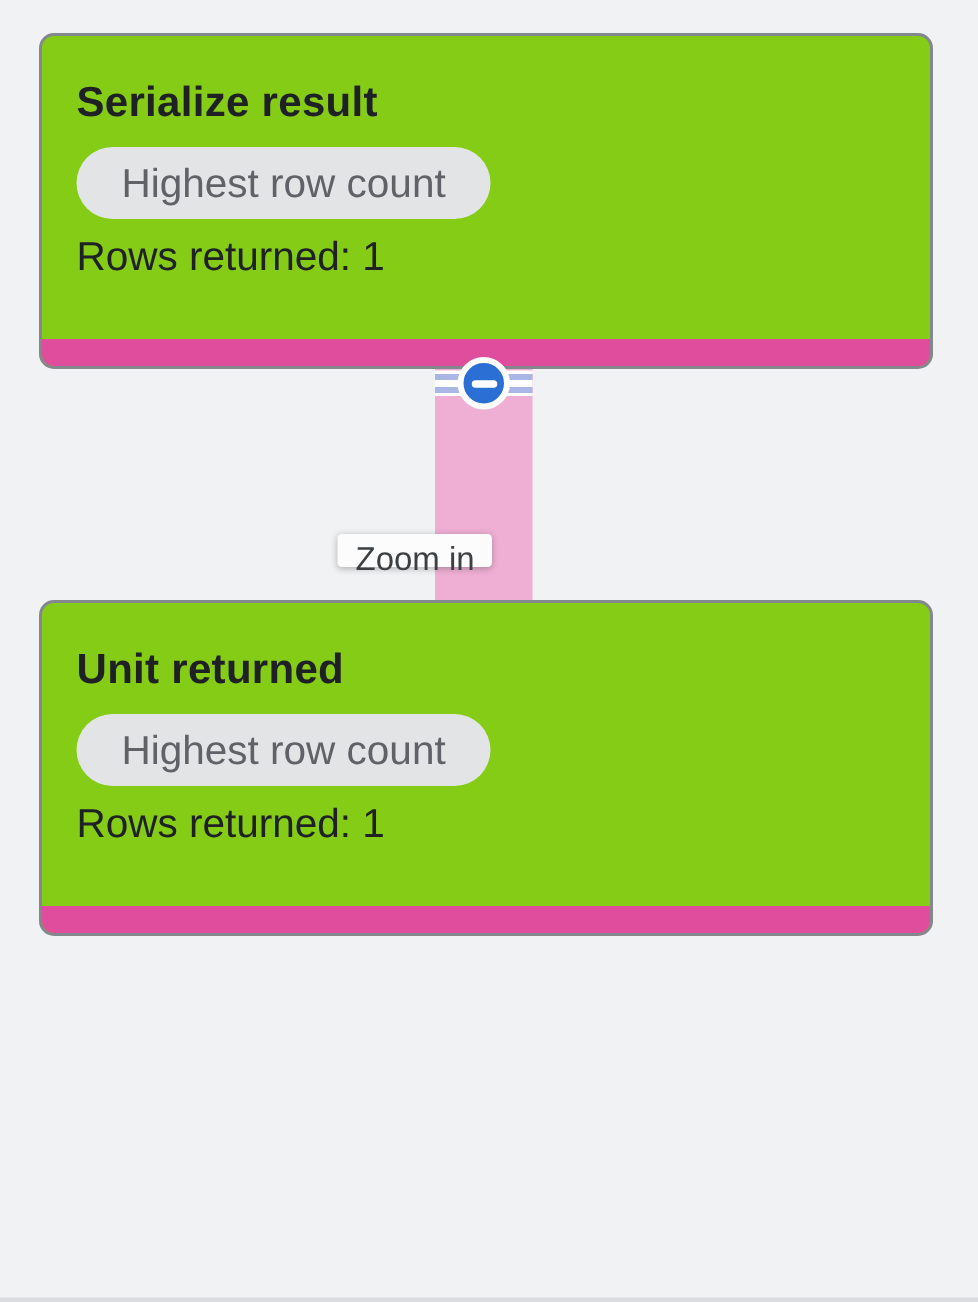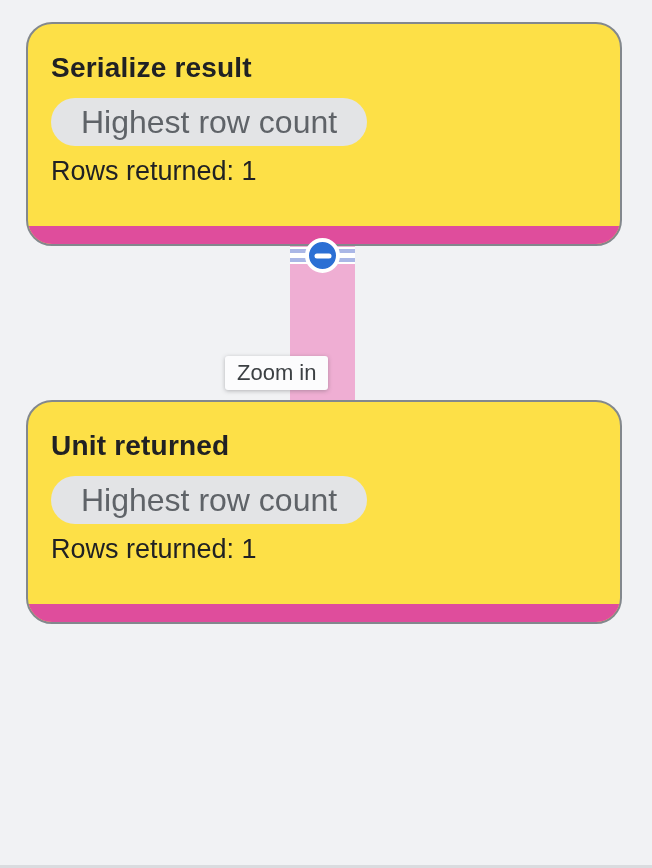--- a/index.html
+++ b/index.html
@@ -16,23 +16,23 @@
     width: 652px;
     height: 868px;
   }
   
   .node {
     position: absolute;
     left: 26px;
     width: 596px;
     height: 224px;
     box-sizing: border-box;
-    background: #fde047;
+    background: #84cc16;
     border: 2px solid #83888d;
-    border-radius: 26px;
+    border-radius: 10px;
     overflow: hidden;
     padding: 26px 24px 0 23px;
     z-index: 2;
   }
   .node--serialize { top: 22px; }
   .node--unit      { top: 400px; }
   .node-title {
     font-size: 28px;
     line-height: 36px;
     font-weight: 700;
@@ -41,21 +41,21 @@
   }
   .node-badge {
     display: inline-block;
     margin-top: 12px;
     height: 48px;
     line-height: 48px;
     padding: 0 30px;
     border-radius: 26px;
     background: #e3e4e6;
     color: #5f6368;
-    font-size: 32px;
+    font-size: 27px;
   }
   .node-rows {
     margin-top: 8px;
     font-size: 27px;
     line-height: 34px;
     color: #202124;
   }
   .node-footer {
     position: absolute;
     left: 0; right: 0; bottom: 0;
@@ -110,21 +110,21 @@
     width: 17px;
     height: 5px;
     border-radius: 3px;
     background: #ffffff;
   }
   
   .tooltip {
     position: absolute;
     left: 225px;
     top: 356px;
-    height: 34px;
+    height: 22px;
     line-height: 34px;
     padding: 0 12px;
     background: #fcfcfd;
     color: #3c4043;
     font-size: 22px;
     border-radius: 3px;
     box-shadow: 0 1px 4px rgba(60, 64, 67, 0.35);
     z-index: 5;
     white-space: nowrap;
   }

